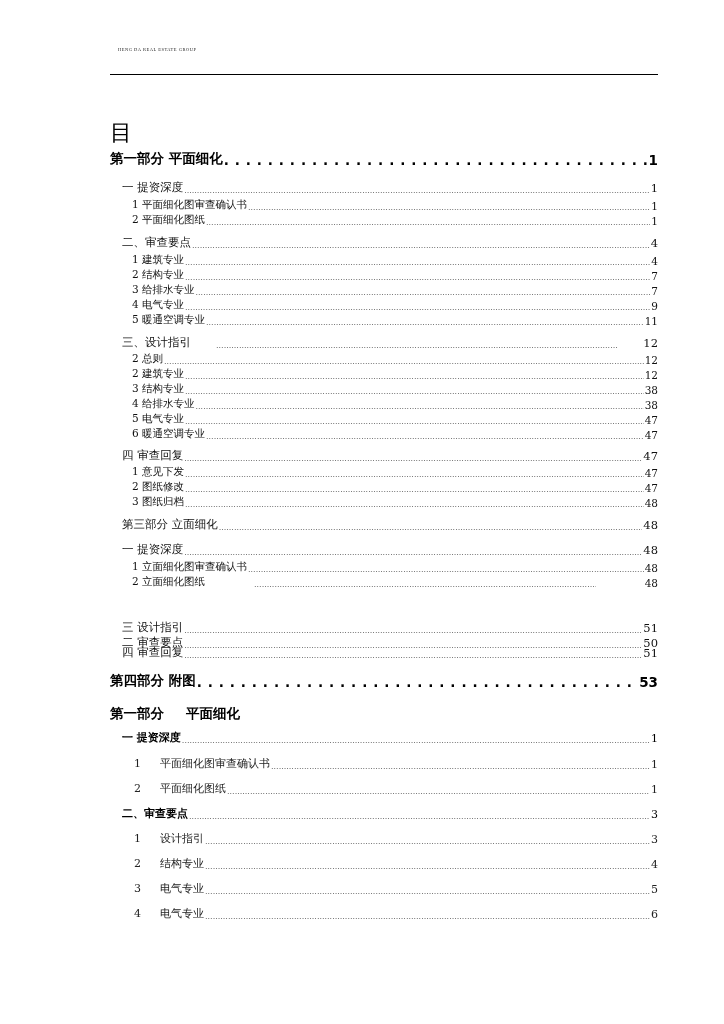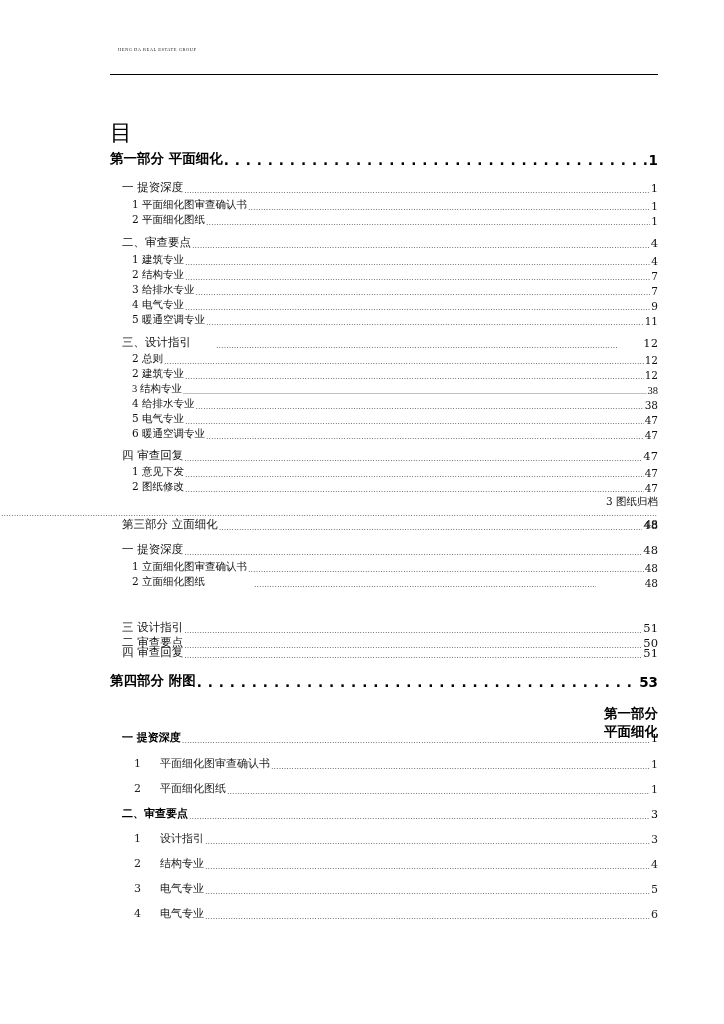--- a/index.html
+++ b/index.html
@@ -25,21 +25,21 @@
   .row .dots::before { content:"........................................................................................................................................................................................................................................................................................................";
          letter-spacing:0; }
   .row .pg { flex:0 0 auto; }
   .lv-part { font-size:13.5px; font-weight:bold; font-family:"DejaVu Sans","Liberation Sans",sans-serif; }
   .lv-part .dots::before { content:". . . . . . . . . . . . . . . . . . . . . . . . . . . . . . . . . . . . . . . . . . . . . . . . . . . . . . . . . . . . . . . . . . . . . . . . . . . . . . . . . . . . . . . . . . . . . . . . . . . . . . . . . . . . . . . . . ."; letter-spacing:0.6px; }
   .lv-sec { font-size:11.5px; color:#111; }
   .lv-sec .dots, .lv-sub .dots { font-size:8px; color:#333; }
   .lv-sub { font-size:10.5px; color:#111; }
   .lv-part3 { font-size:11.5px; color:#111; }
   .lv-part3 .dots { font-size:8px; color:#333; }
-  .lv-head { font-size:13.5px; font-weight:bold; font-family:Liberation Sans, sans-serif;flex-direction:column; }
+  .lv-head { font-size:13.5px; font-weight:bold; font-family:Liberation Sans, sans-serif; }
   .lv-head .sp { display:inline-block; width:22px; }
   .lv-bsec { font-size:11px; font-weight:bold; font-family:"DejaVu Sans","Liberation Sans",sans-serif; }
   .lv-bsec .dots, .lv-bsub .dots { font-size:8px; font-weight:normal; color:#333;
          font-family:"DejaVu Serif",serif; }
   .lv-bsec .pg, .lv-bsub .pg { font-weight:normal; font-family:"DejaVu Serif",serif; font-size:11px; }
   .lv-bsub { font-size:11px; color:#222; }
   .lv-bsub .num { display:inline-block; width:26px; }
 </style>
 </head>
 <body>
@@ -109,21 +109,21 @@
     <div class="row lv-sub" style="top: 202px; padding-left: 22px; width: 526px;">
       <span class="lbl">2 总则</span>
       <span class="dots"></span>
       <span class="pg">12</span>
     </div>
     <div class="row lv-sub" style="top: 217px; padding-left: 22px; width: 526px;">
       <span class="lbl">2 建筑专业</span>
       <span class="dots"></span>
       <span class="pg">12</span>
     </div>
-    <div class="row lv-sub" style="top: 232px; padding-left: 22px; width: 526px; font-family: Liberation Serif, serif;">
+    <div class="row lv-sub" style="top: 232px; padding-left: 22px; width: 526px;">
       <span class="lbl">3 结构专业</span>
       <span class="dots"></span>
       <span class="pg">38</span>
     </div>
     <div class="row lv-sub" style="top: 247px; padding-left: 22px; width: 526px;">
       <span class="lbl">4 给排水专业</span>
       <span class="dots"></span>
       <span class="pg">38</span>
     </div>
     <div class="row lv-sub" style="top: 262px; padding-left: 22px; width: 526px;">
@@ -144,21 +144,21 @@
     <div class="row lv-sub" style="top: 315px; padding-left: 22px; width: 526px;">
       <span class="lbl">1 意见下发</span>
       <span class="dots"></span>
       <span class="pg">47</span>
     </div>
     <div class="row lv-sub" style="top: 330px; padding-left: 22px; width: 526px;">
       <span class="lbl">2 图纸修改</span>
       <span class="dots"></span>
       <span class="pg">47</span>
     </div>
-    <div class="row lv-sub" style="top: 345px; padding-left: 22px; width: 526px; flex-direction: column;">
+    <div class="row lv-sub" style="top: 345px; padding-left: 22px; width: 526px;">
       <span class="lbl">3 图纸归档</span>
       <span class="dots"></span>
       <span class="pg">48</span>
     </div>
     <div class="row lv-part3" style="top: 367px; padding-left: 12px; width: 536px;">
       <span class="lbl">第三部分  立面细化</span>
       <span class="dots"></span>
       <span class="pg">48</span>
     </div>
     <div class="row lv-sec" style="top: 392px; padding-left: 12px; width: 536px;">

